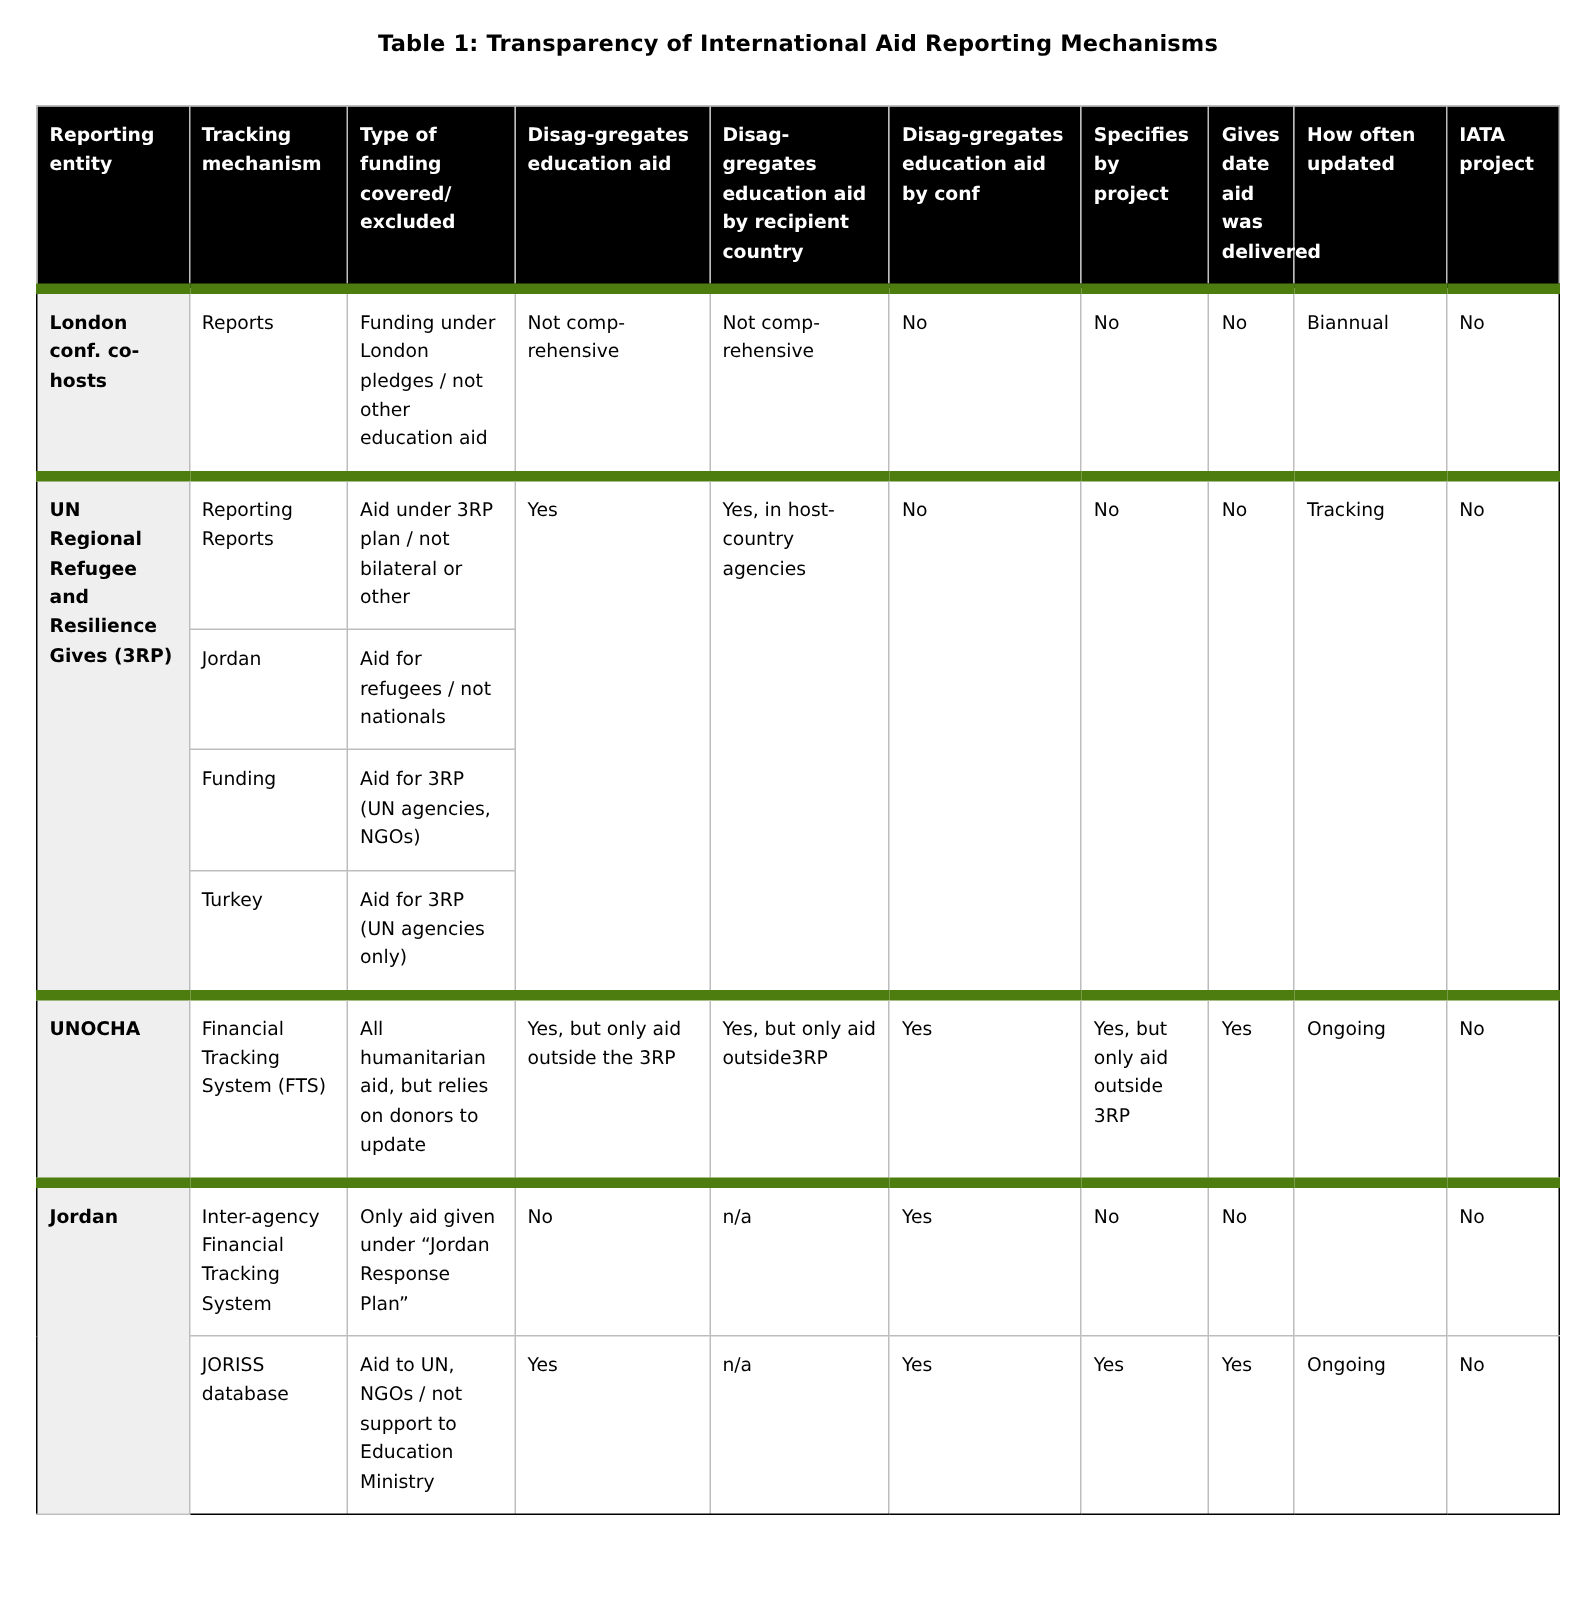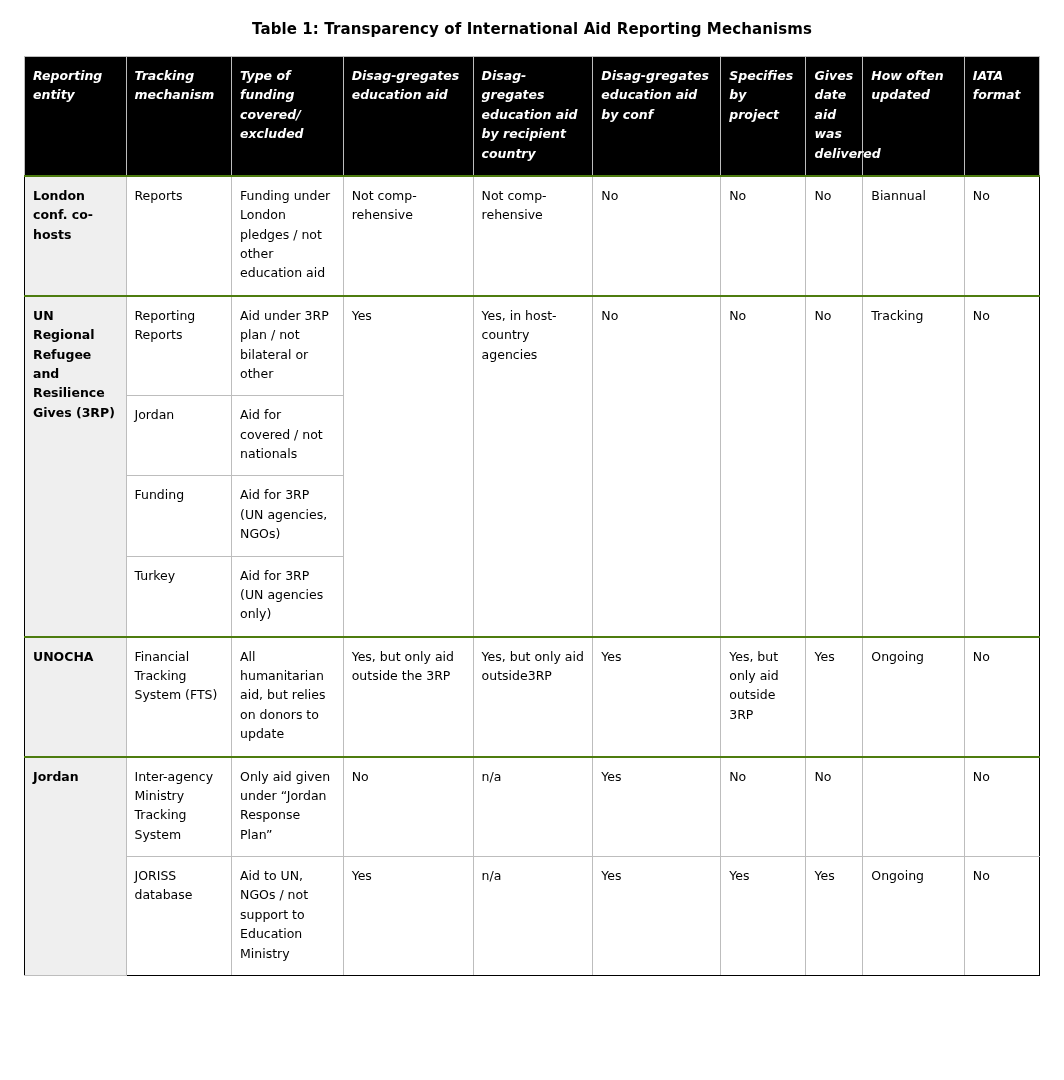--- a/index.html
+++ b/index.html
@@ -18,21 +18,21 @@
     width: 1064px;
     height: 1080px;
     position: relative;
     box-sizing: border-box;
   }
   .table-title {
     text-align: center;
     font-size: 15px;
     font-weight: bold;
     padding-top: 20px;
-    padding-bottom: 18px;
+    padding-bottom: 32px;
     letter-spacing: 0.1px;
   }
   .table-wrap {
     padding: 0 24px;
     box-sizing: border-box;
   }
   table.aid-table {
     border-collapse: collapse;
     width: 1016px;
     table-layout: fixed;
@@ -49,28 +49,27 @@
   }
   thead th {
     background: #000000;
     color: #ffffff;
     font-weight: bold;
     border: 1px solid #000000;
     text-align: left;
     padding: 11px 8px 12px 8px;
     font-size: 12.5px;
     line-height: 1.5;
-    font-style: italic;
   }
   tbody td.entity {
     background: #efefef;
     font-weight: bold;
   }
   tbody tr.group-start > td {
-    border-top: 2px solid #4d7c0f;
+    border-top: 7px solid #4d7c0f;
   }
   tbody td.strong-left {
     border-left: 1px solid #000000;
   }
   tbody td.strong-right {
     border-right: 1px solid #000000;
   }
   tbody tr.last-row > td {
     border-bottom: 1px solid #000000;
     margin-left: 40px;
@@ -111,21 +110,21 @@
         <tr>
           <th>Reporting entity</th>
           <th>Tracking mechanism</th>
           <th>Type of funding covered/ excluded</th>
           <th>Disag-gregates education aid</th>
           <th>Disag-gregates education aid by recipient country</th>
           <th>Disag-gregates education aid by conf</th>
           <th>Specifies by project</th>
           <th>Gives date aid was delivered</th>
           <th>How often updated</th>
-          <th>IATA format</th>
+          <th>IATA project</th>
         </tr>
       </thead>
       <tbody>
 
         <tr class="group-start">
           <td class="entity strong-left" rowspan="1">London conf. co-hosts</td>
           <td>Reports</td>
           <td>Funding under London pledges / not other education aid</td>
           <td>Not comp-rehensive</td>
           <td>Not comp-rehensive</td>
@@ -144,21 +143,21 @@
           <td rowspan="4">Yes, in host-country agencies</td>
           <td rowspan="4">No</td>
           <td rowspan="4">No</td>
           <td rowspan="4">No</td>
           <td rowspan="4">Tracking</td>
           <td class="strong-right" rowspan="4">No</td>
         </tr>
 
         <tr>
           <td>Jordan</td>
-          <td>Aid for covered / not nationals</td>
+          <td>Aid for refugees / not nationals</td>
         </tr>
 
         <tr>
           <td>Funding</td>
           <td>Aid for 3RP (UN agencies, NGOs)</td>
         </tr>
 
         <tr>
           <td>Turkey</td>
           <td>Aid for 3RP (UN agencies only)</td>
@@ -172,21 +171,21 @@
           <td>Yes, but only aid outside3RP</td>
           <td>Yes</td>
           <td>Yes, but only aid outside 3RP</td>
           <td>Yes</td>
           <td>Ongoing</td>
           <td class="strong-right">No</td>
         </tr>
 
         <tr class="group-start">
           <td class="entity strong-left" rowspan="2">Jordan</td>
-          <td>Inter-agency Ministry Tracking System</td>
+          <td>Inter-agency Financial Tracking System</td>
           <td>Only aid given under “Jordan Response Plan”</td>
           <td>No</td>
           <td>n/a</td>
           <td>Yes</td>
           <td>No</td>
           <td>No</td>
           <td></td>
           <td class="strong-right">No</td>
         </tr>
 

